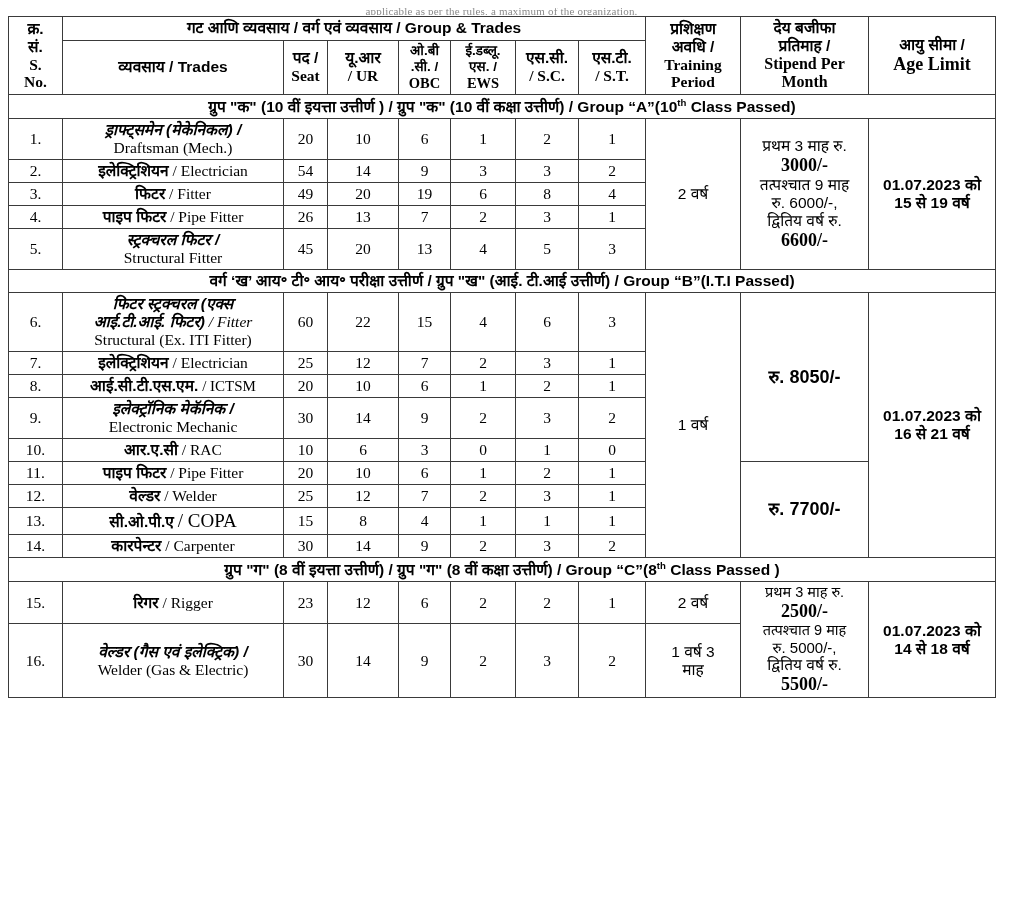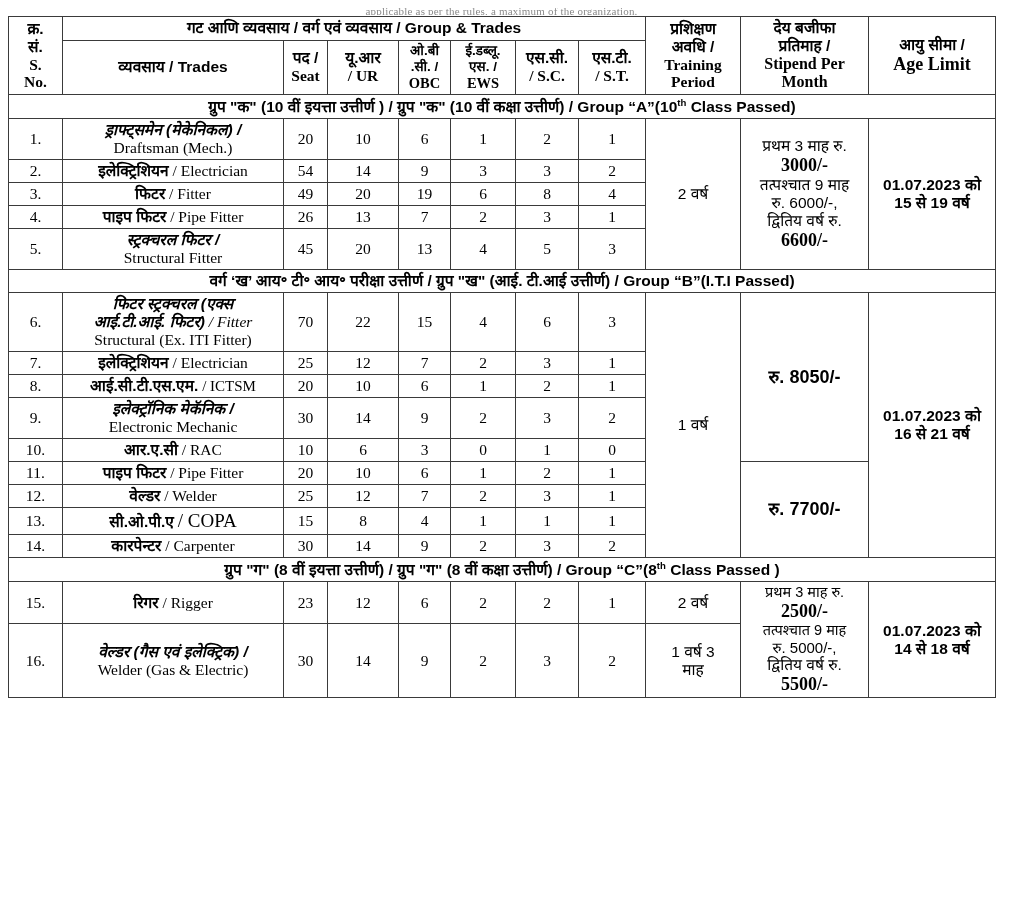--- a/index.html
+++ b/index.html
@@ -244,21 +244,21 @@
       <td class="section dev" colspan="11">वर्ग ‘ख’  आय॰ टी॰ आय॰ परीक्षा उत्तीर्ण  / ग्रुप "ख" (आई. टी.आई उत्तीर्ण) / Group “B”(I.T.I Passed)</td>
     </tr>
 
     <tr>
       <td class="sno">6.</td>
       <td class="trade">
         <span class="tradeline1 dev">फिटर स्ट्रक्चरल (एक्स</span>
         <span class="tradeline1"><span class="dev">आई.टी.आई. फिटर)</span> <span>/ Fitter</span></span>
         <span class="tradeline2">Structural (Ex. ITI Fitter)</span>
       </td>
-      <td class="num">70</td>
+      <td class="num">60</td>
       <td class="num">22</td>
       <td class="num">15</td>
       <td class="num">4</td>
       <td class="num">6</td>
       <td class="num">3</td>
       <td class="train dev" rowspan="9" style="font-weight:normal">1 वर्ष</td>
       <td class="stip dev bold" rowspan="5" style="font-size:18px">रु. 8050/-</td>
       <td class="age dev" rowspan="9">
         <span>01.07.2023 को</span><br>
         <span>16 से 21 वर्ष</span>

